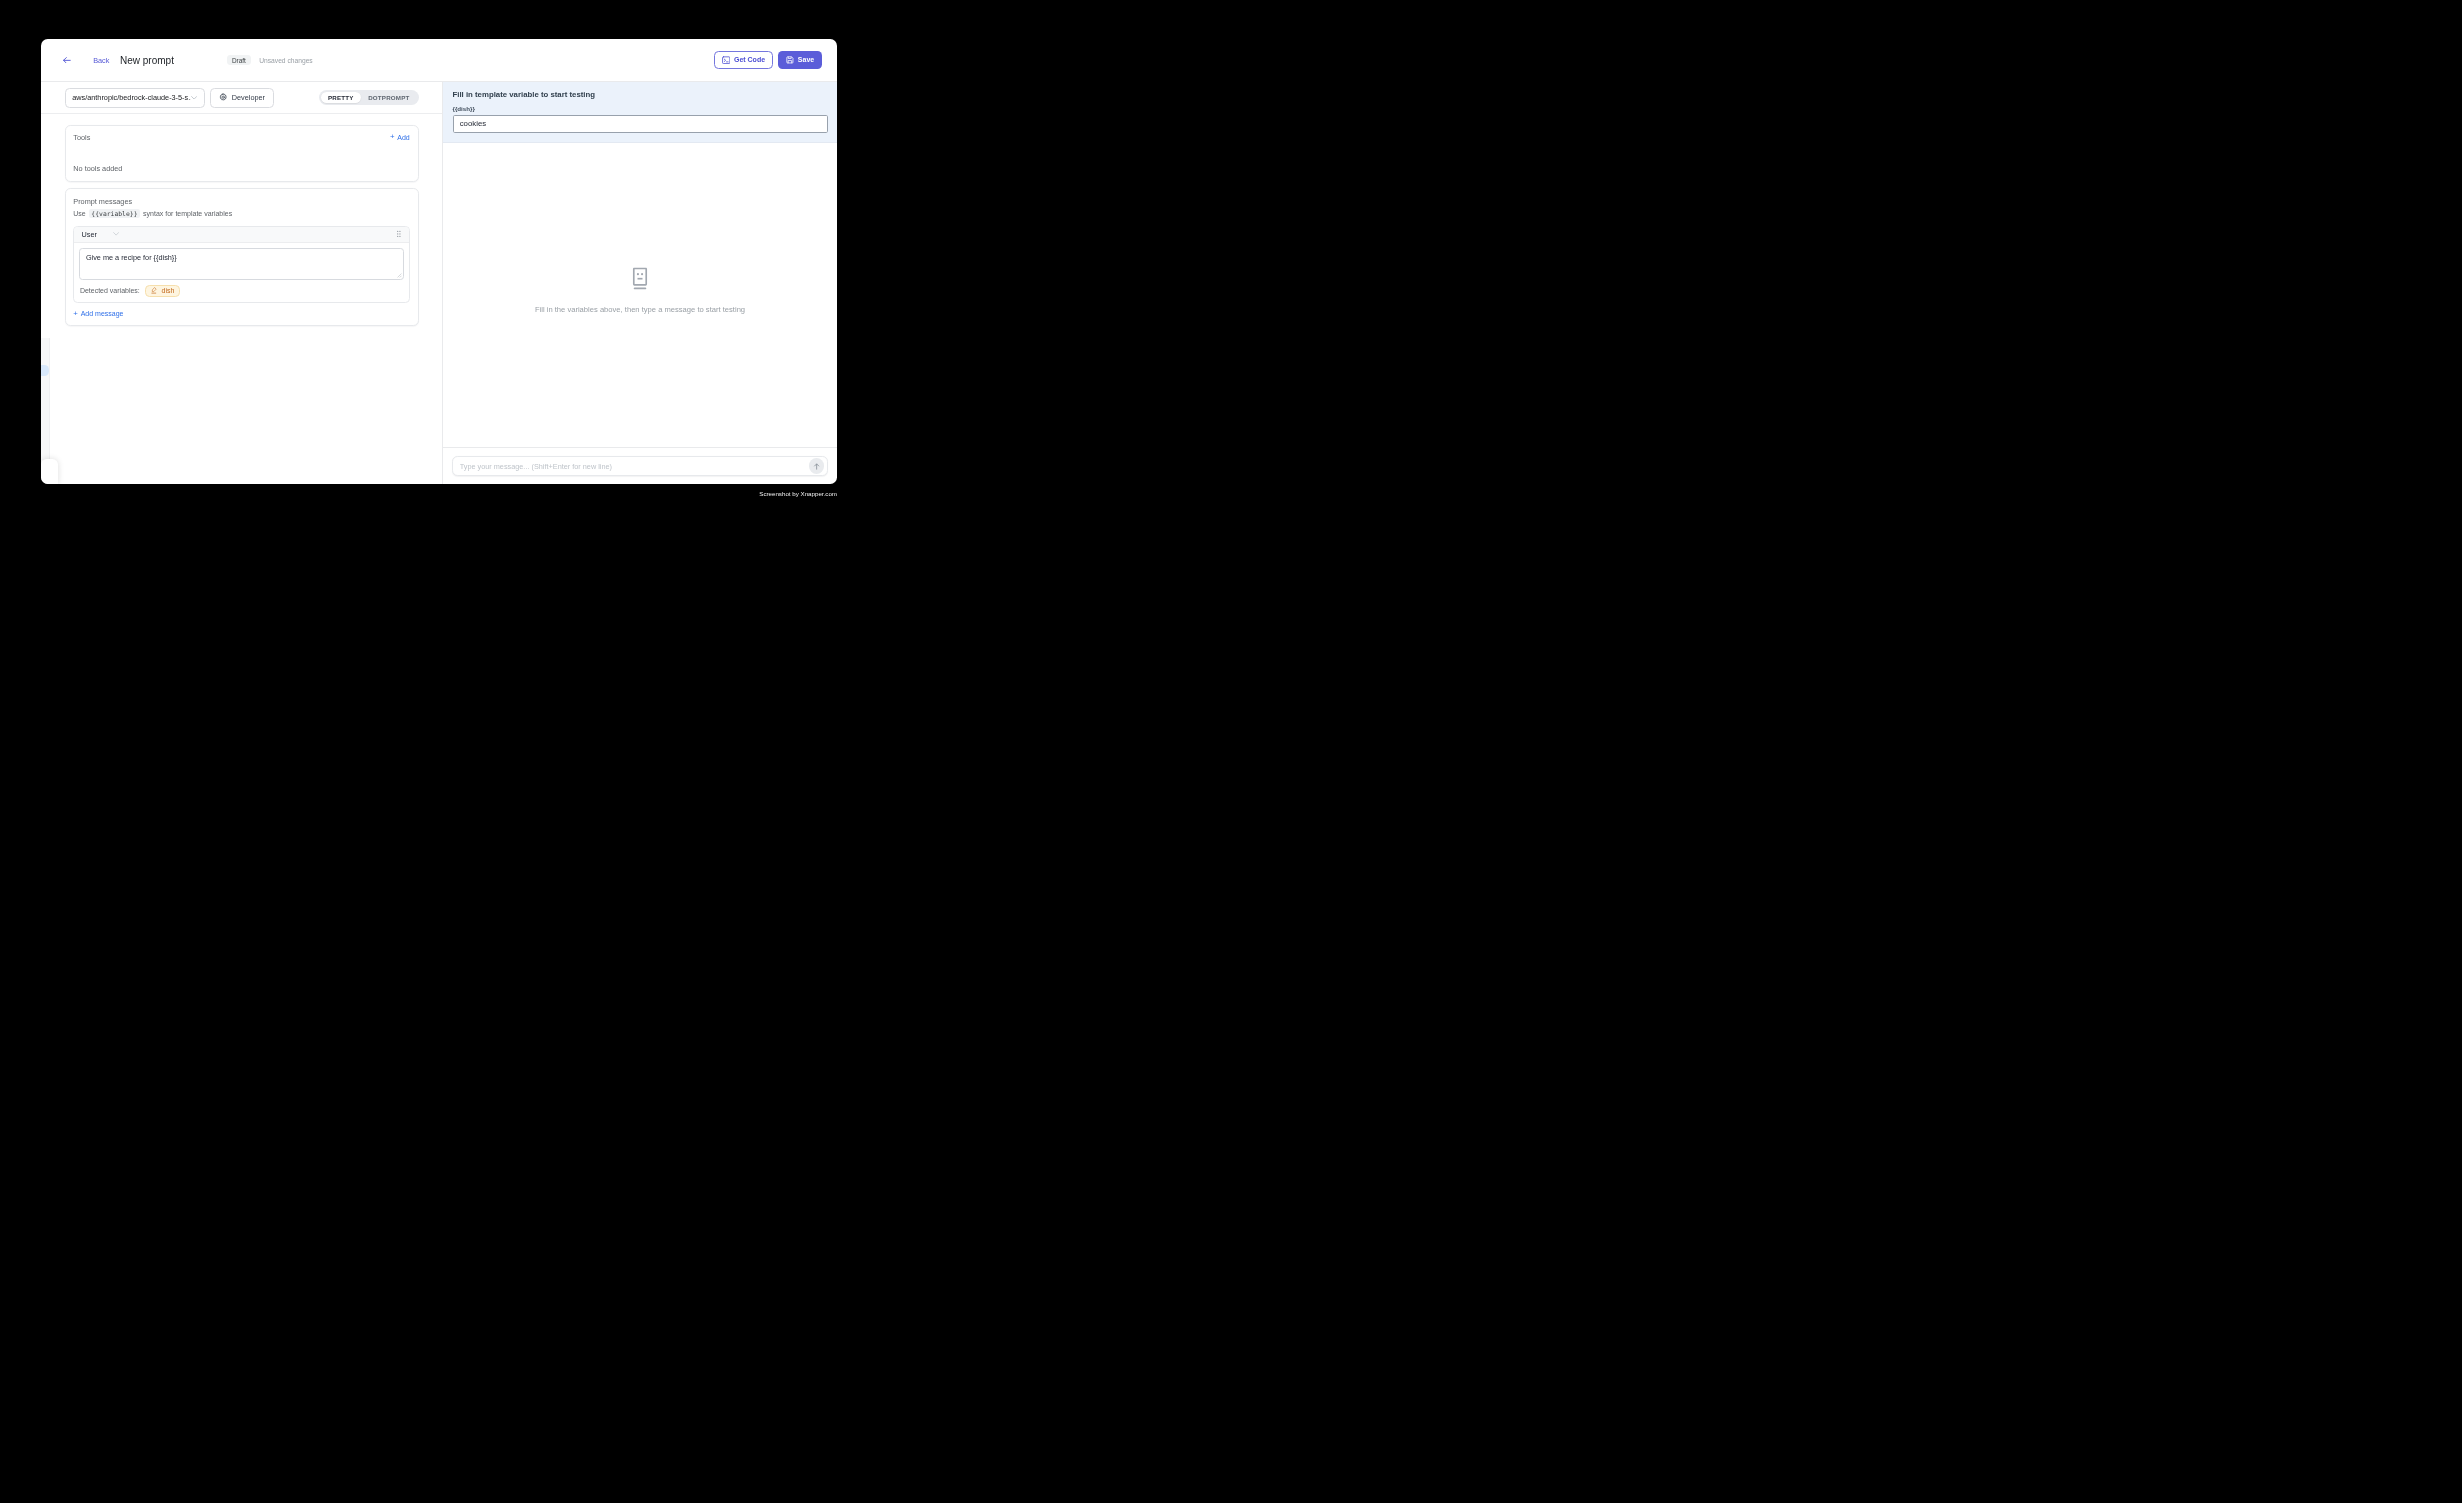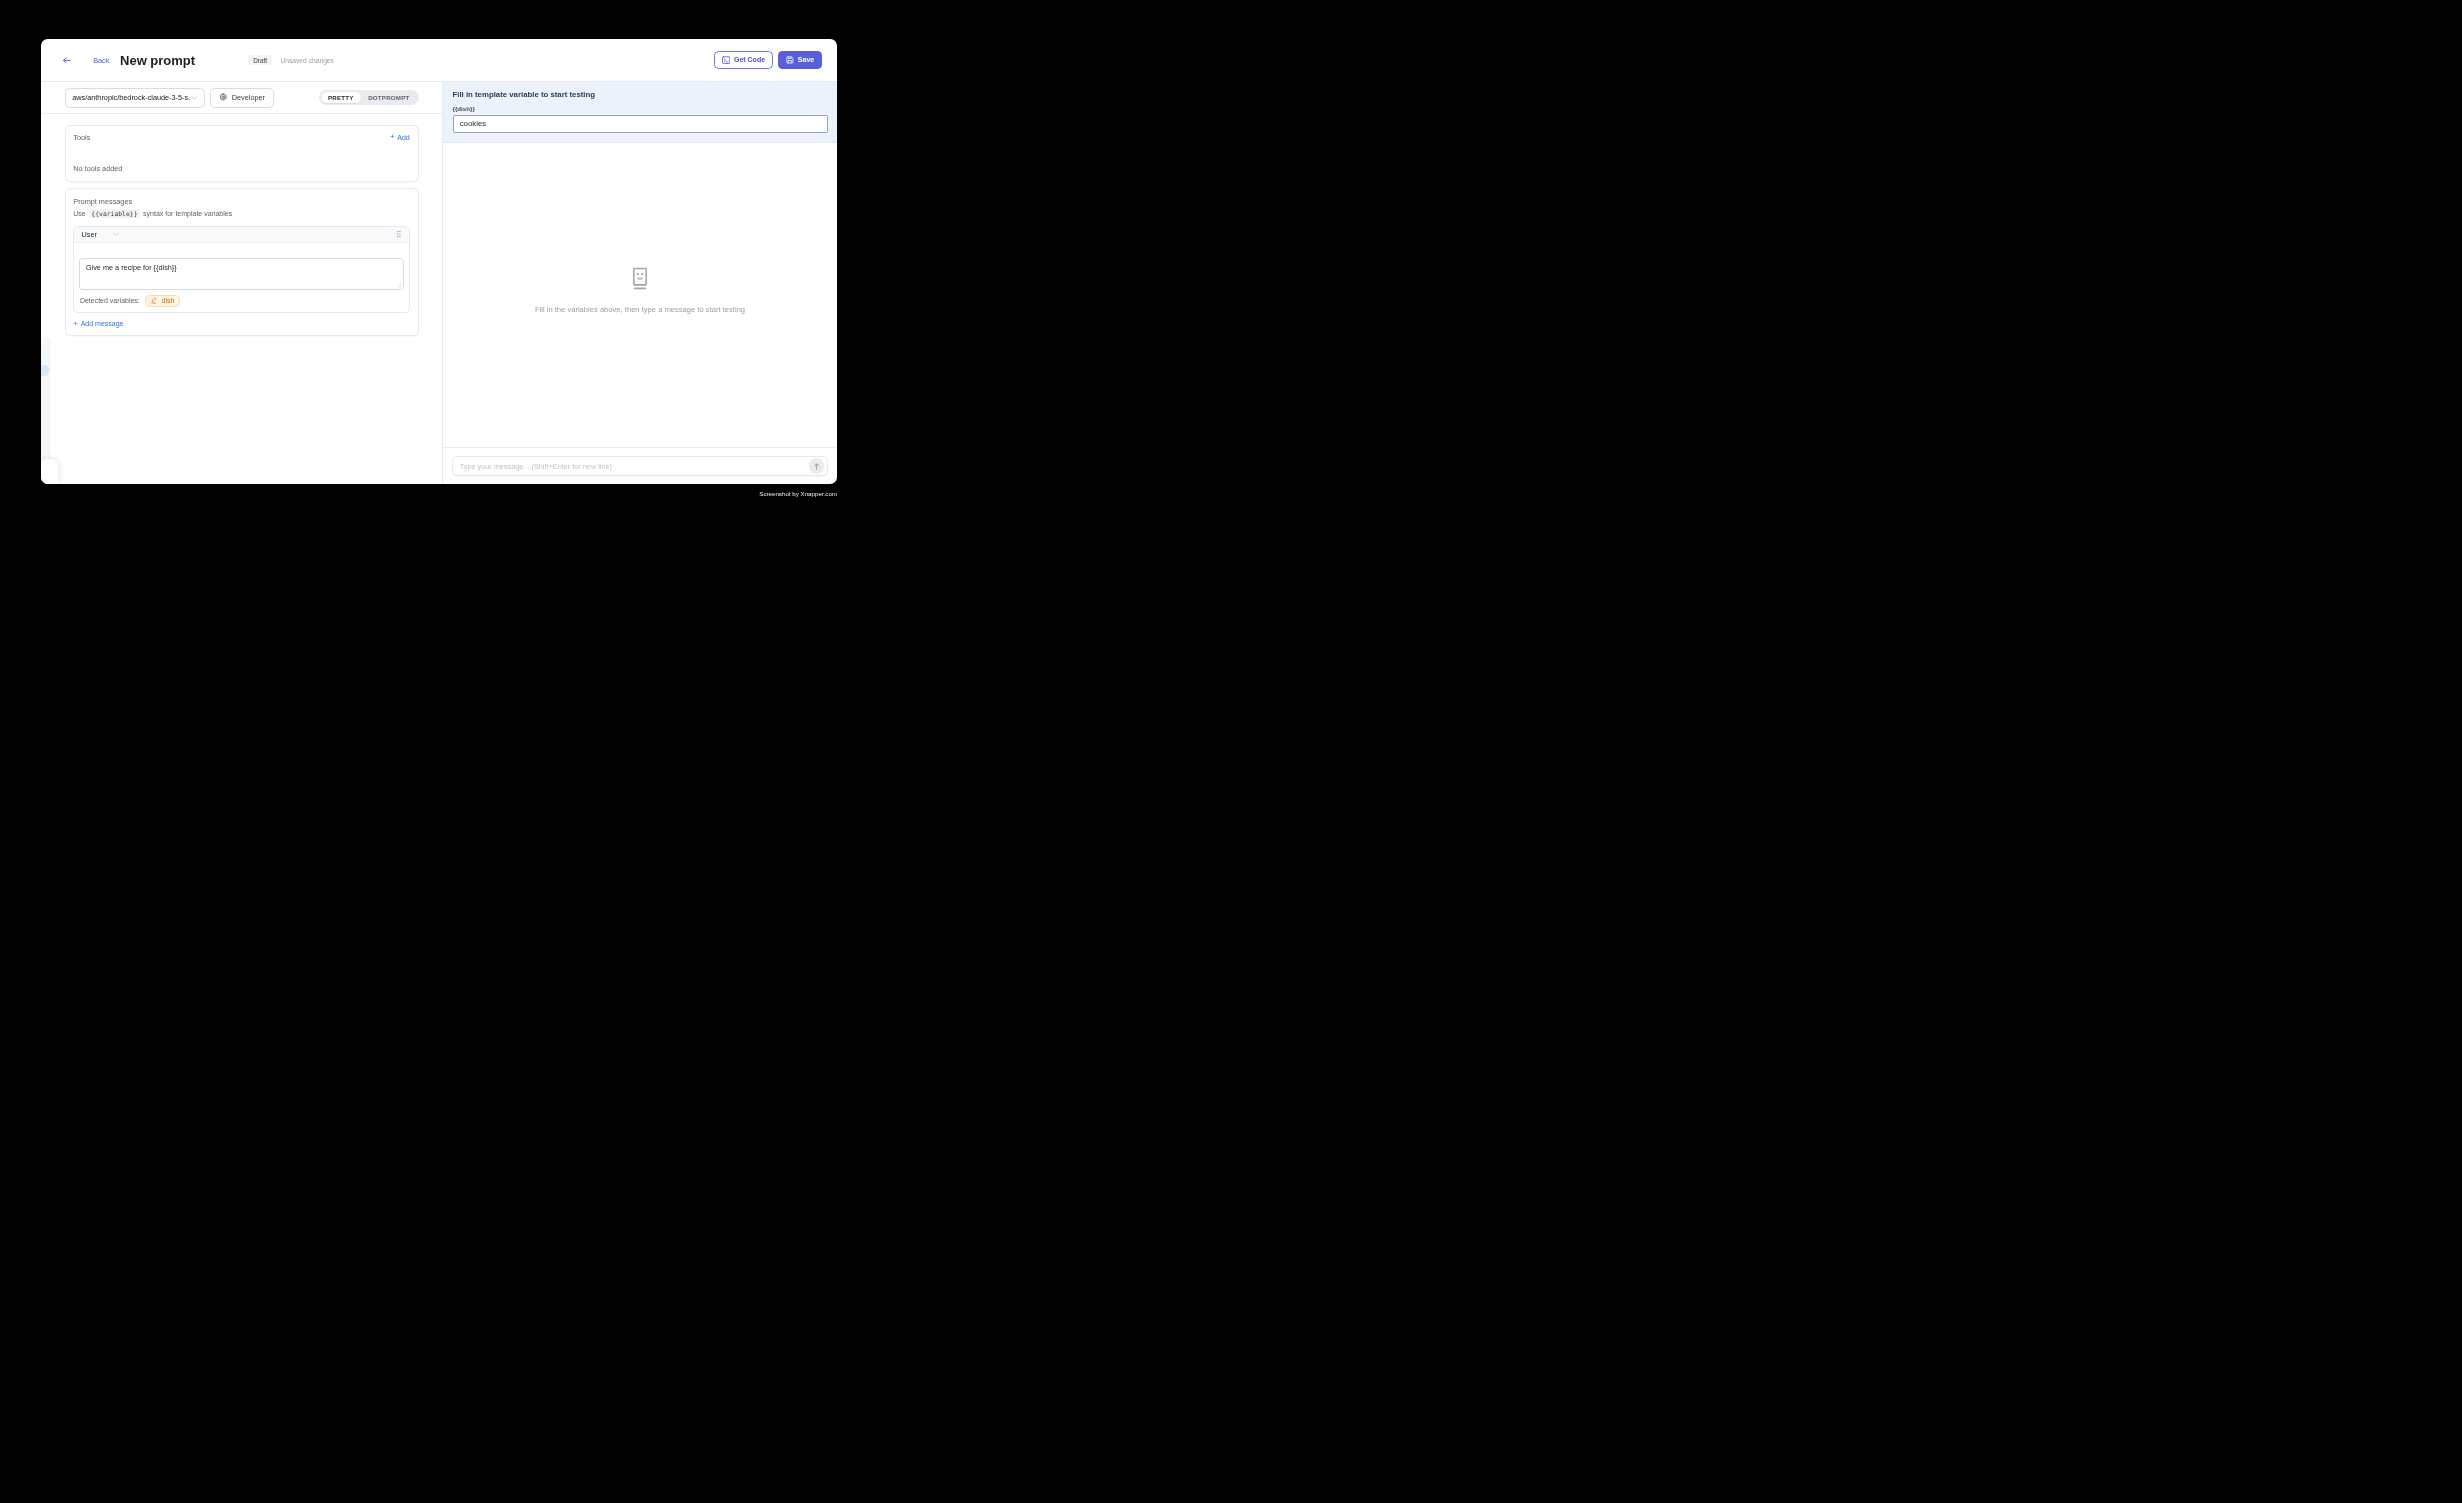--- a/index.html
+++ b/index.html
@@ -10,21 +10,21 @@
   
   .window { position:absolute; left:41px; top:39px; width:796px; height:445px;
             background:#fff; border-radius:6.7px; overflow:hidden;
             box-shadow:0 5.6px 22.4px rgba(0,0,0,.5); }
 
   
   .win-header { height:43px; display:flex; align-items:center;
                 padding:0 15px 0 22.4px; border-bottom:0.6px solid #E9EAEC; }
   .back-link { display:inline-flex; align-items:center; gap:22px; color:#5659D6;
                font-size:7.3px; font-weight:500; cursor:pointer; }
-  .page-title { font-size:13px; font-weight:700; color:#1B1F24; margin-left:10.6px;text-align:right; }
+  .page-title { font-size:10px; font-weight:400; color:#1B1F24; margin-left:10.6px;text-align:right; }
   .draft-badge { margin-left:53px; background:#F1F3F4; color:#3C4043; font-size:6.4px;
                  padding:1.7px 5px; border-radius:3.4px; }
   .unsaved { margin-left:8.4px; color:#9AA0A6; font-size:6.7px; }
   .header-spacer { flex:1; }
   .btn { display:inline-flex; align-items:center; gap:3.9px; height:17.3px; border-radius:4.5px;
          font-size:7px; font-weight:600; cursor:pointer; }
   .btn-getcode { border:0.6px solid #7476DE; color:#4B4DD4; background:#fff; padding:0 6.7px; }
   .btn-save { background:#5B5DD9; color:#fff; border:none; padding:0 7.8px; margin-left:5.6px; }
 
   
@@ -229,21 +229,21 @@
                     <circle cx="3" cy="2.5" r="1.2"></circle>
                       <circle cx="7" cy="2.5" r="1.2"></circle>
                     <circle cx="3" cy="7" r="1.2"></circle>
                       <circle cx="7" cy="7" r="1.2"></circle>
                     <circle cx="3" cy="11.5" r="1.2"></circle>
                       <circle cx="7" cy="11.5" r="1.2"></circle>
                   </svg>
                 </span>
               </div>
               <div class="msg-body">
-                <div class="ta-wrap" style="margin-top:10px;">
+                <div class="ta-wrap" style="margin-top:0;">
                   <textarea class="ta-msg" style="">Give me a recipe for {{dish}}</textarea>
                   <svg class="resize-corner" width="5" height="5" viewBox="0 0 9 9" stroke="#B9BEC4" stroke-width="1">
                     <path d="M8 1 L1 8"></path>
                       <path d="M8 5 L5 8"></path>
                   </svg>
                 </div>
                 <div class="detected-row">
                   <span class="detected-label">Detected variables:</span>
                   <span class="var-badge">
                     <span>

